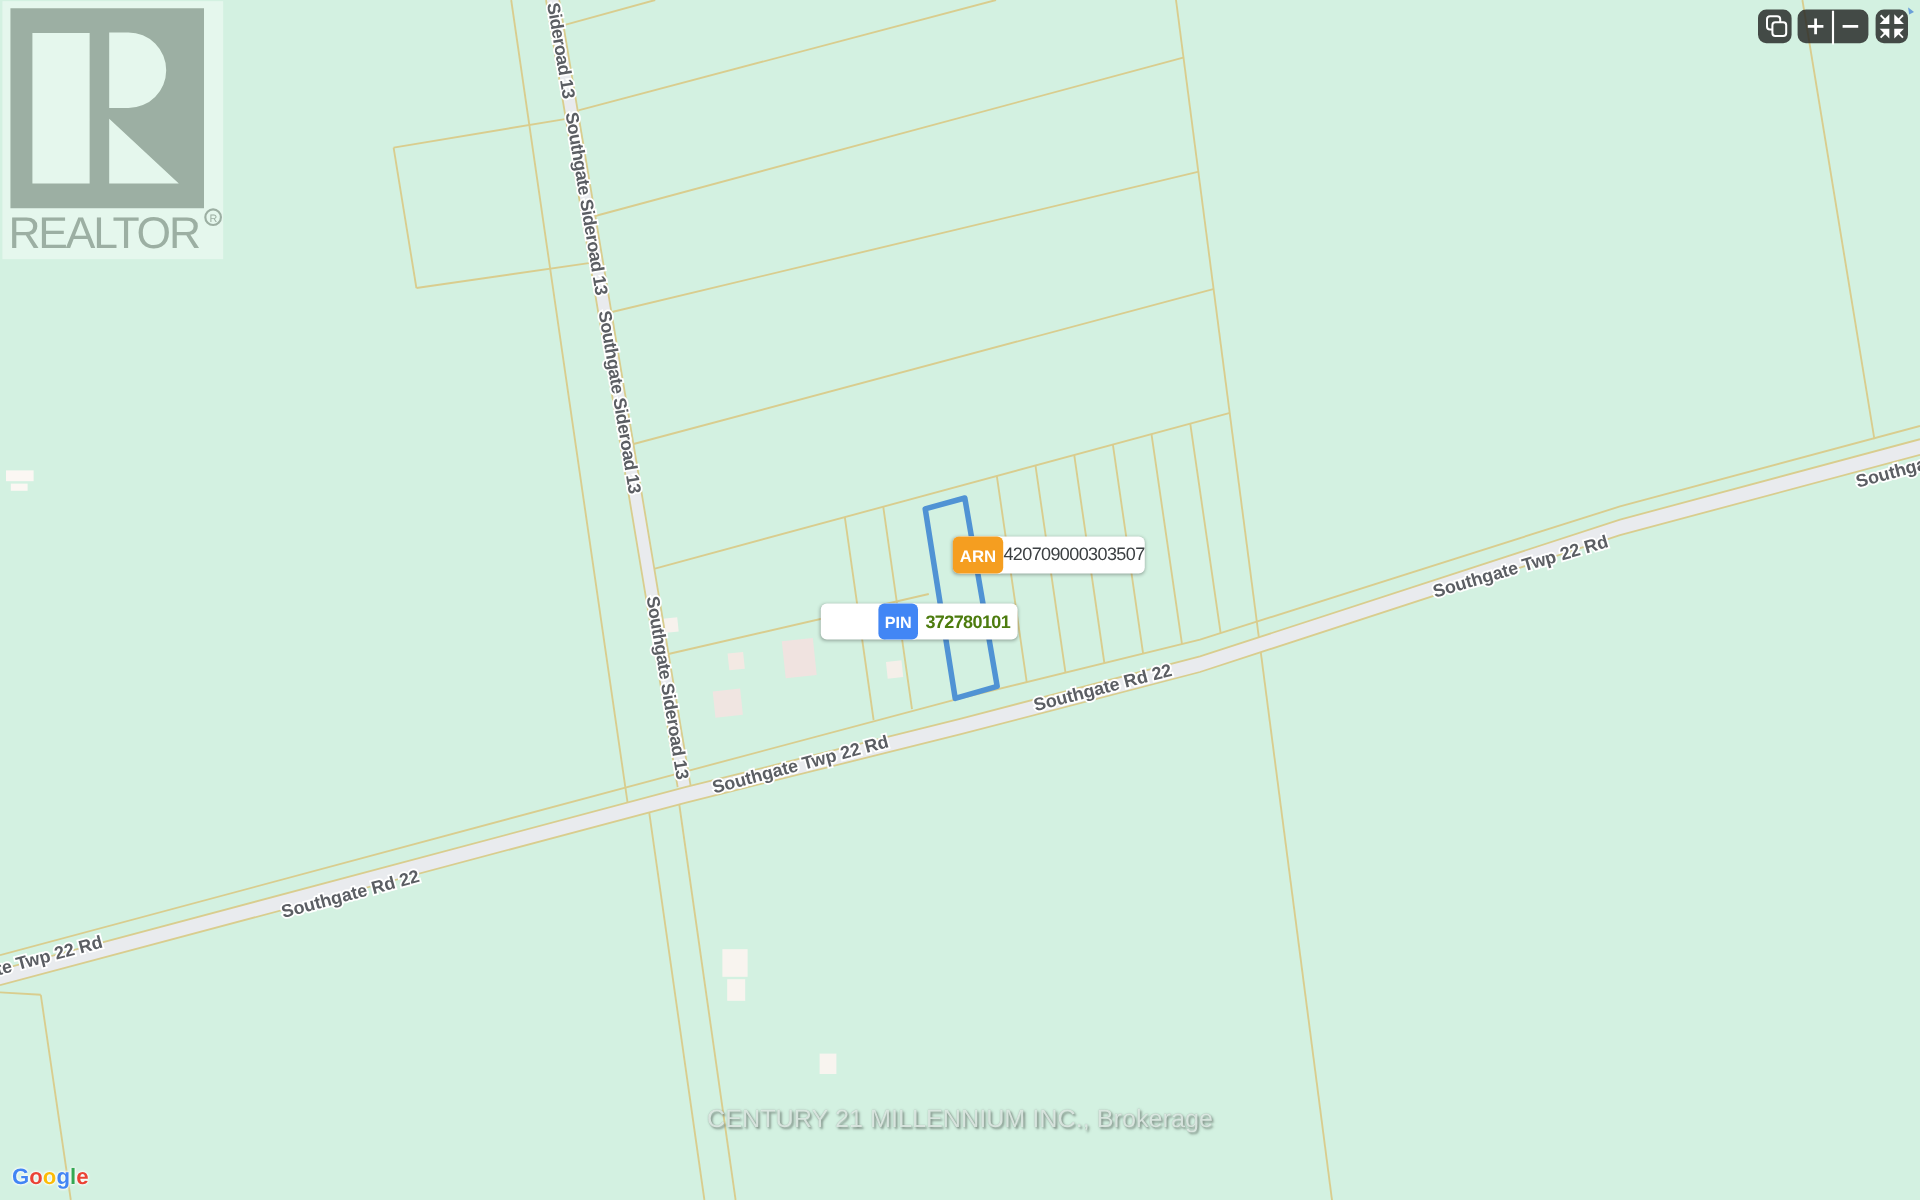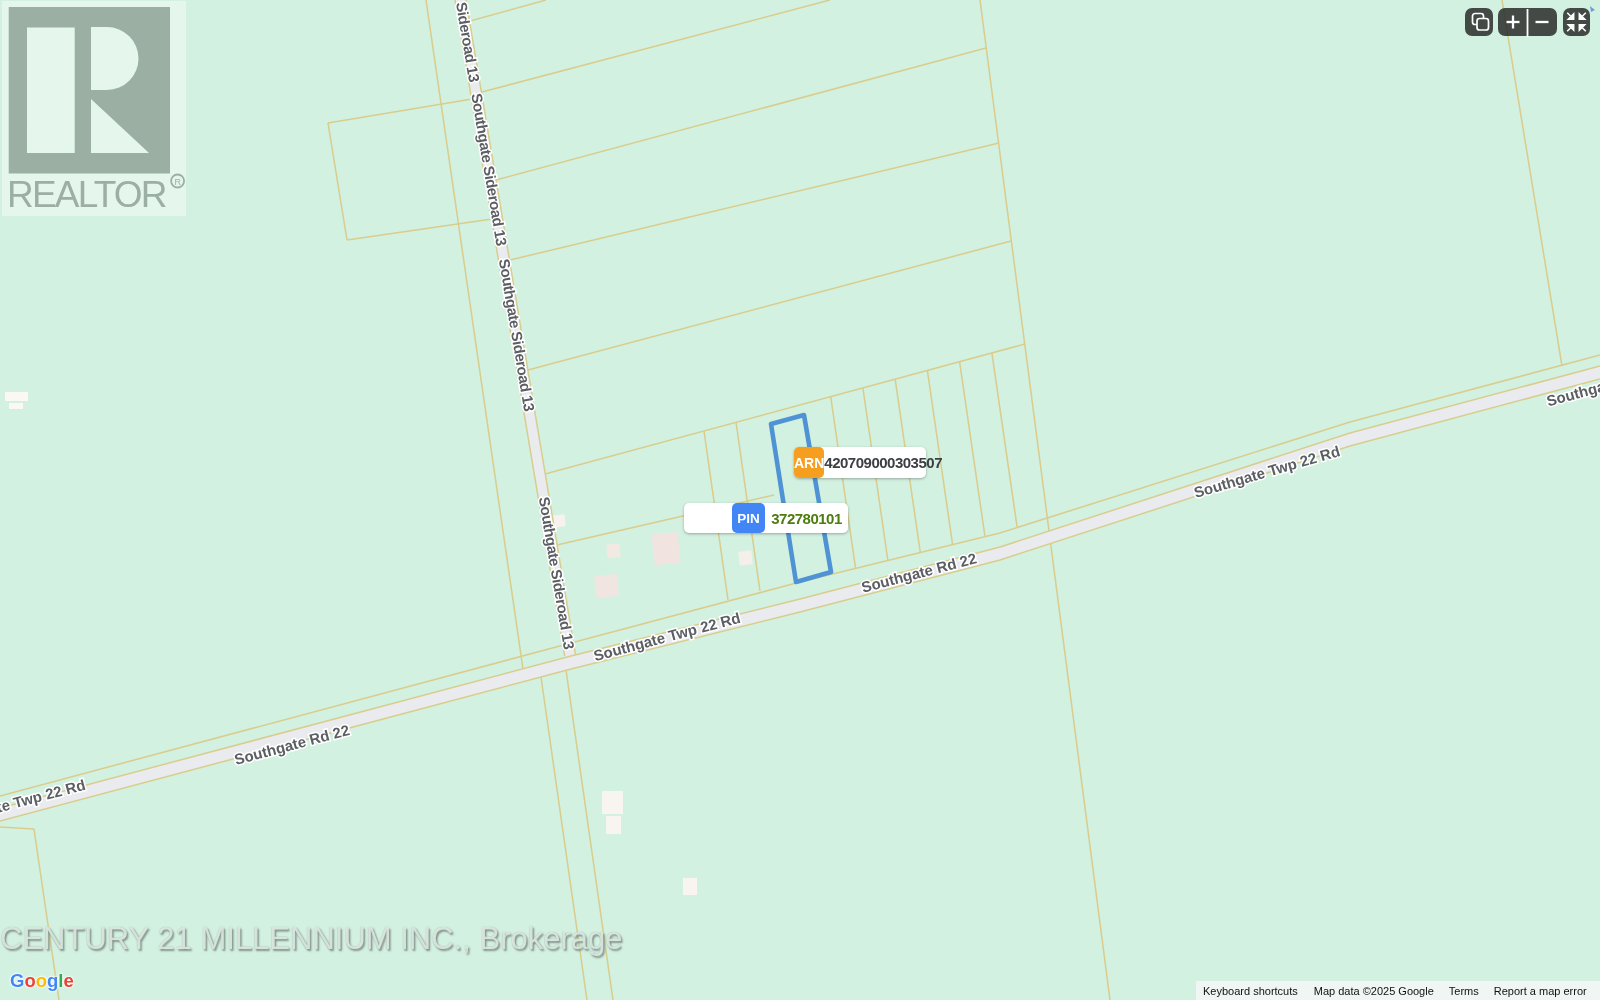--- a/index.html
+++ b/index.html
@@ -139,31 +139,31 @@
   <g opacity="0.9">
   <path d="M8.7,6.9 h161.3 v166.7 h-161.3 Z M27,27.6 h47.7 v125.3 h-47.7 Z M91,27 h16 a31.5,31.5 0 1 1 0,63 h-16 Z M91,99 v53.9 h58 Z" fill="#95a89b" fill-rule="evenodd"></path>
 
   <text x="7" y="207" font-family="Liberation Sans, sans-serif" font-size="37" letter-spacing="1.5" fill="#95a89b" textLength="162">REALTOR</text>
 
   <circle cx="177.6" cy="181" r="6.5" fill="none" stroke="#95a89b" stroke-width="1.8"></circle>
   <text x="174.5" y="185" font-family="Liberation Sans, sans-serif" font-size="9" fill="#95a89b">R</text>
   </g>
 </svg>
 
-<div style="position:absolute;left:794px;top:447px;width:132px;height:31px;background:#ffffff;border-radius:5px;box-shadow:0 1px 3px rgba(0,0,0,0.3);display:flex;align-items:stretch;font-family:'Liberation Sans',sans-serif;">
+<div style="position:absolute;left:794px;top:447px;width:160px;height:31px;background:#ffffff;border-radius:5px;box-shadow:0 1px 3px rgba(0,0,0,0.3);display:flex;align-items:stretch;font-family:'Liberation Sans',sans-serif;">
   <div style="background:#f59e20;color:#fff;font-weight:bold;font-size:14px;border-radius:5px;width:42px;box-shadow:2px 0 0 #ffffff;display:flex;align-items:center;justify-content:center;">ARN</div>
-  <div style="color:#3c4043;font-weight:bold;font-size:15px;flex:1;display:flex;align-items:center;justify-content:center;letter-spacing:-0.5px;">420709000303507</div>
+  <div style="color:#3c4043;font-weight:normal;font-size:15px;flex:1;display:flex;align-items:center;justify-content:center;letter-spacing:-0.5px;">420709000303507</div>
 </div>
 
 <div style="position:absolute;left:684px;top:503px;width:116px;height:30px;background:#ffffff;border-radius:5px;box-shadow:0 1px 3px rgba(0,0,0,0.3);display:flex;align-items:stretch;font-family:'Liberation Sans',sans-serif;padding-left:48px;">
   <div style="background:#4286f5;color:#fff;font-weight:bold;font-size:13.5px;border-radius:5px;width:33px;box-shadow:2px 0 0 #ffffff;display:flex;align-items:center;justify-content:center;">PIN</div>
   <div style="color:#4d7c0f;font-weight:bold;font-size:15px;flex:1;display:flex;align-items:center;justify-content:center;letter-spacing:-0.5px;">372780101</div>
 </div>
 
-<div style="position:absolute;left:0;top:921px;width:1600px;font-family:'Liberation Sans',sans-serif;font-size:31px;color:rgba(234,244,239,0.8);text-shadow:1.5px 2px 2px rgba(115,132,122,0.85),0 0 1px rgba(120,138,128,0.7);">CENTURY 21 MILLENNIUM INC., Brokerage</div>
+<div style="position:absolute;left:0;top:921px;width:1600px;text-align:center;font-family:'Liberation Sans',sans-serif;font-size:21px;color:rgba(234,244,239,0.8);text-shadow:1.5px 2px 2px rgba(115,132,122,0.85),0 0 1px rgba(120,138,128,0.7);">CENTURY 21 MILLENNIUM INC., Brokerage</div>
 
 <svg style="left:1463px;top:6px" width="133" height="34" viewBox="0 0 133 34">
   <g>
   <rect x="2" y="2" width="28" height="28" rx="7" fill="rgba(35,37,35,0.82)"></rect>
   <rect x="9.5" y="7.5" width="11" height="11" rx="2.5" fill="none" stroke="#fff" stroke-width="1.7"></rect>
   <rect x="14" y="12.5" width="11.5" height="11.5" rx="2.5" fill="rgb(67,74,69)" stroke="#fff" stroke-width="1.7"></rect>
   </g>
 
   <g>
   <rect x="35" y="2" width="59" height="28" rx="7" fill="rgba(35,37,35,0.82)"></rect>
@@ -185,20 +185,14 @@
     <line x1="122.8" y1="25.3" x2="118.8" y2="21.3"></line>
     <polygon points="116.3,18.8 121.8,18.8 116.3,24.3"></polygon>
   </g>
   </g>
 
   <path d="M127,0 l5,4 -4,2 Z" fill="#6a9fd8"></path>
 </svg>
 
 <div style="position:absolute;left:10px;top:970px;font-family:'Liberation Sans',sans-serif;font-size:18.5px;font-weight:bold;letter-spacing:0px;text-shadow:0 0 2px #fff,0 0 2px #fff,0 0 3px #fff;"><span style="color:#4285f4">G</span><span style="color:#ea4335">o</span><span style="color:#fbbc05">o</span><span style="color:#4285f4">g</span><span style="color:#34a853">l</span><span style="color:#ea4335">e</span></div>
 
-<div style="position:absolute;left:1196px;top:981px;width:404px;height:19px;background:rgba(245,247,246,0.82);font-family:'Liberation Sans',sans-serif;font-size:11px;color:#111;display:flex;align-items:center;">
-  <span style="margin-left:7px;">Keyboard shortcuts</span>
-  <span style="margin-left:16px;">Map data ©2025 Google</span>
-  <span style="margin-left:15px;">Terms</span>
-  <span style="margin-left:15px;">Report a map error</span>
-</div>
 
 </div>
 
 </body></html>

